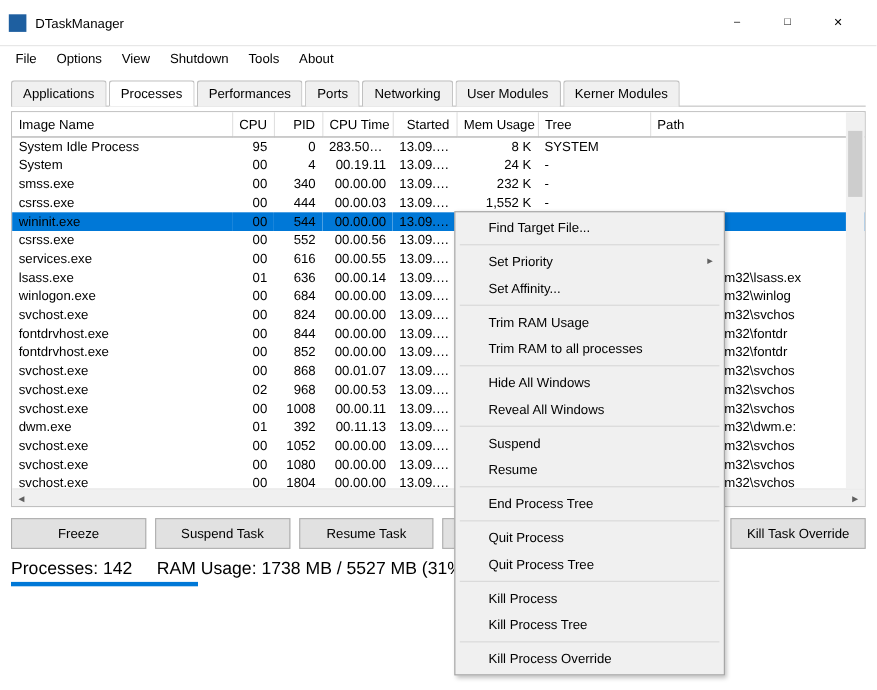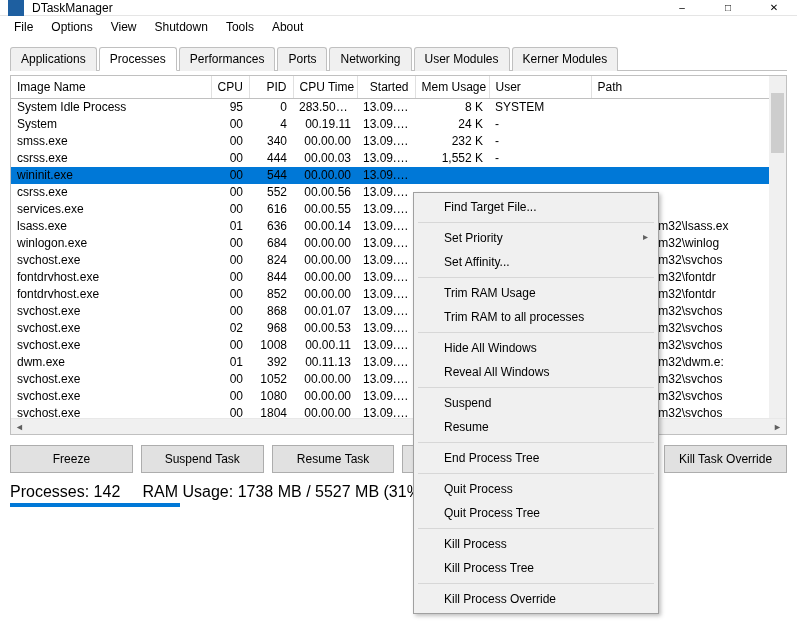--- a/index.html
+++ b/index.html
@@ -1,17 +1,17 @@
 <!DOCTYPE html>
 <html><head>
 <meta charset="utf-8">
 <style>
 * { box-sizing: border-box; margin: 0; padding: 0; }
 body { font-family: "Segoe UI", Tahoma, sans-serif; font-size: 12px; background: #fff; color: #000; width: 797px; height: 627px; overflow: hidden; position: relative; }
-.titlebar { height: 16px; display: flex; align-items: center; padding: 0 0 0 8px; background: #fff; border-bottom: 1px solid #e5e5e5; }
+.titlebar { height: 42px; display: flex; align-items: center; padding: 0 12px 0 8px; background: #fff; border-bottom: 1px solid #e5e5e5; }
 .titlebar .app-icon { width: 16px; height: 16px; background: #1e5fa0; margin-right: 8px; display: inline-block; }
 .titlebar .title { flex: 1; font-size: 12px; }
 .titlebar .win-btns { display: flex; }
 .titlebar .win-btn { width: 46px; height: 30px; display: flex; align-items: center; justify-content: center; font-family: "Segoe UI Symbol", sans-serif; font-size: 10px; }
 .menubar { height: 22px; display: flex; align-items: center; padding: 0 6px; gap: 2px; }
 .menubar .menu-item { padding: 2px 8px; }
 .content { padding: 8px 10px 4px 10px; }
 .tabs { display: flex; border-bottom: 1px solid #c0c0c0; margin-bottom: 4px; position: relative; }
 .tab { padding: 4px 10px; border: 1px solid #c0c0c0; border-bottom: none; margin-right: 2px; background: #f0f0f0; border-radius: 3px 3px 0 0; position: relative; top: 1px; }
 .tab.active { background: #fff; border-bottom: 1px solid #fff; z-index: 1; }
@@ -81,21 +81,21 @@
             <col>
         </colgroup>
         <thead>
             <tr id="thead-row">
               <th>Image Name</th>
               <th class="num">CPU</th>
               <th class="num">PID</th>
               <th class="num">CPU Time</th>
               <th class="num">Started</th>
               <th class="num">Mem Usage</th>
-              <th>User</th>
+              <th>Tree</th>
               <th>Path</th>
             </tr>
           </thead>
         <tbody id="tbody">
             <tr>
               <td>System Idle Process</td>
               <td class="num">95</td>
               <td class="num">0</td>
               <td class="num">283.50.46</td>
               <td class="num">13.09.45</td>

